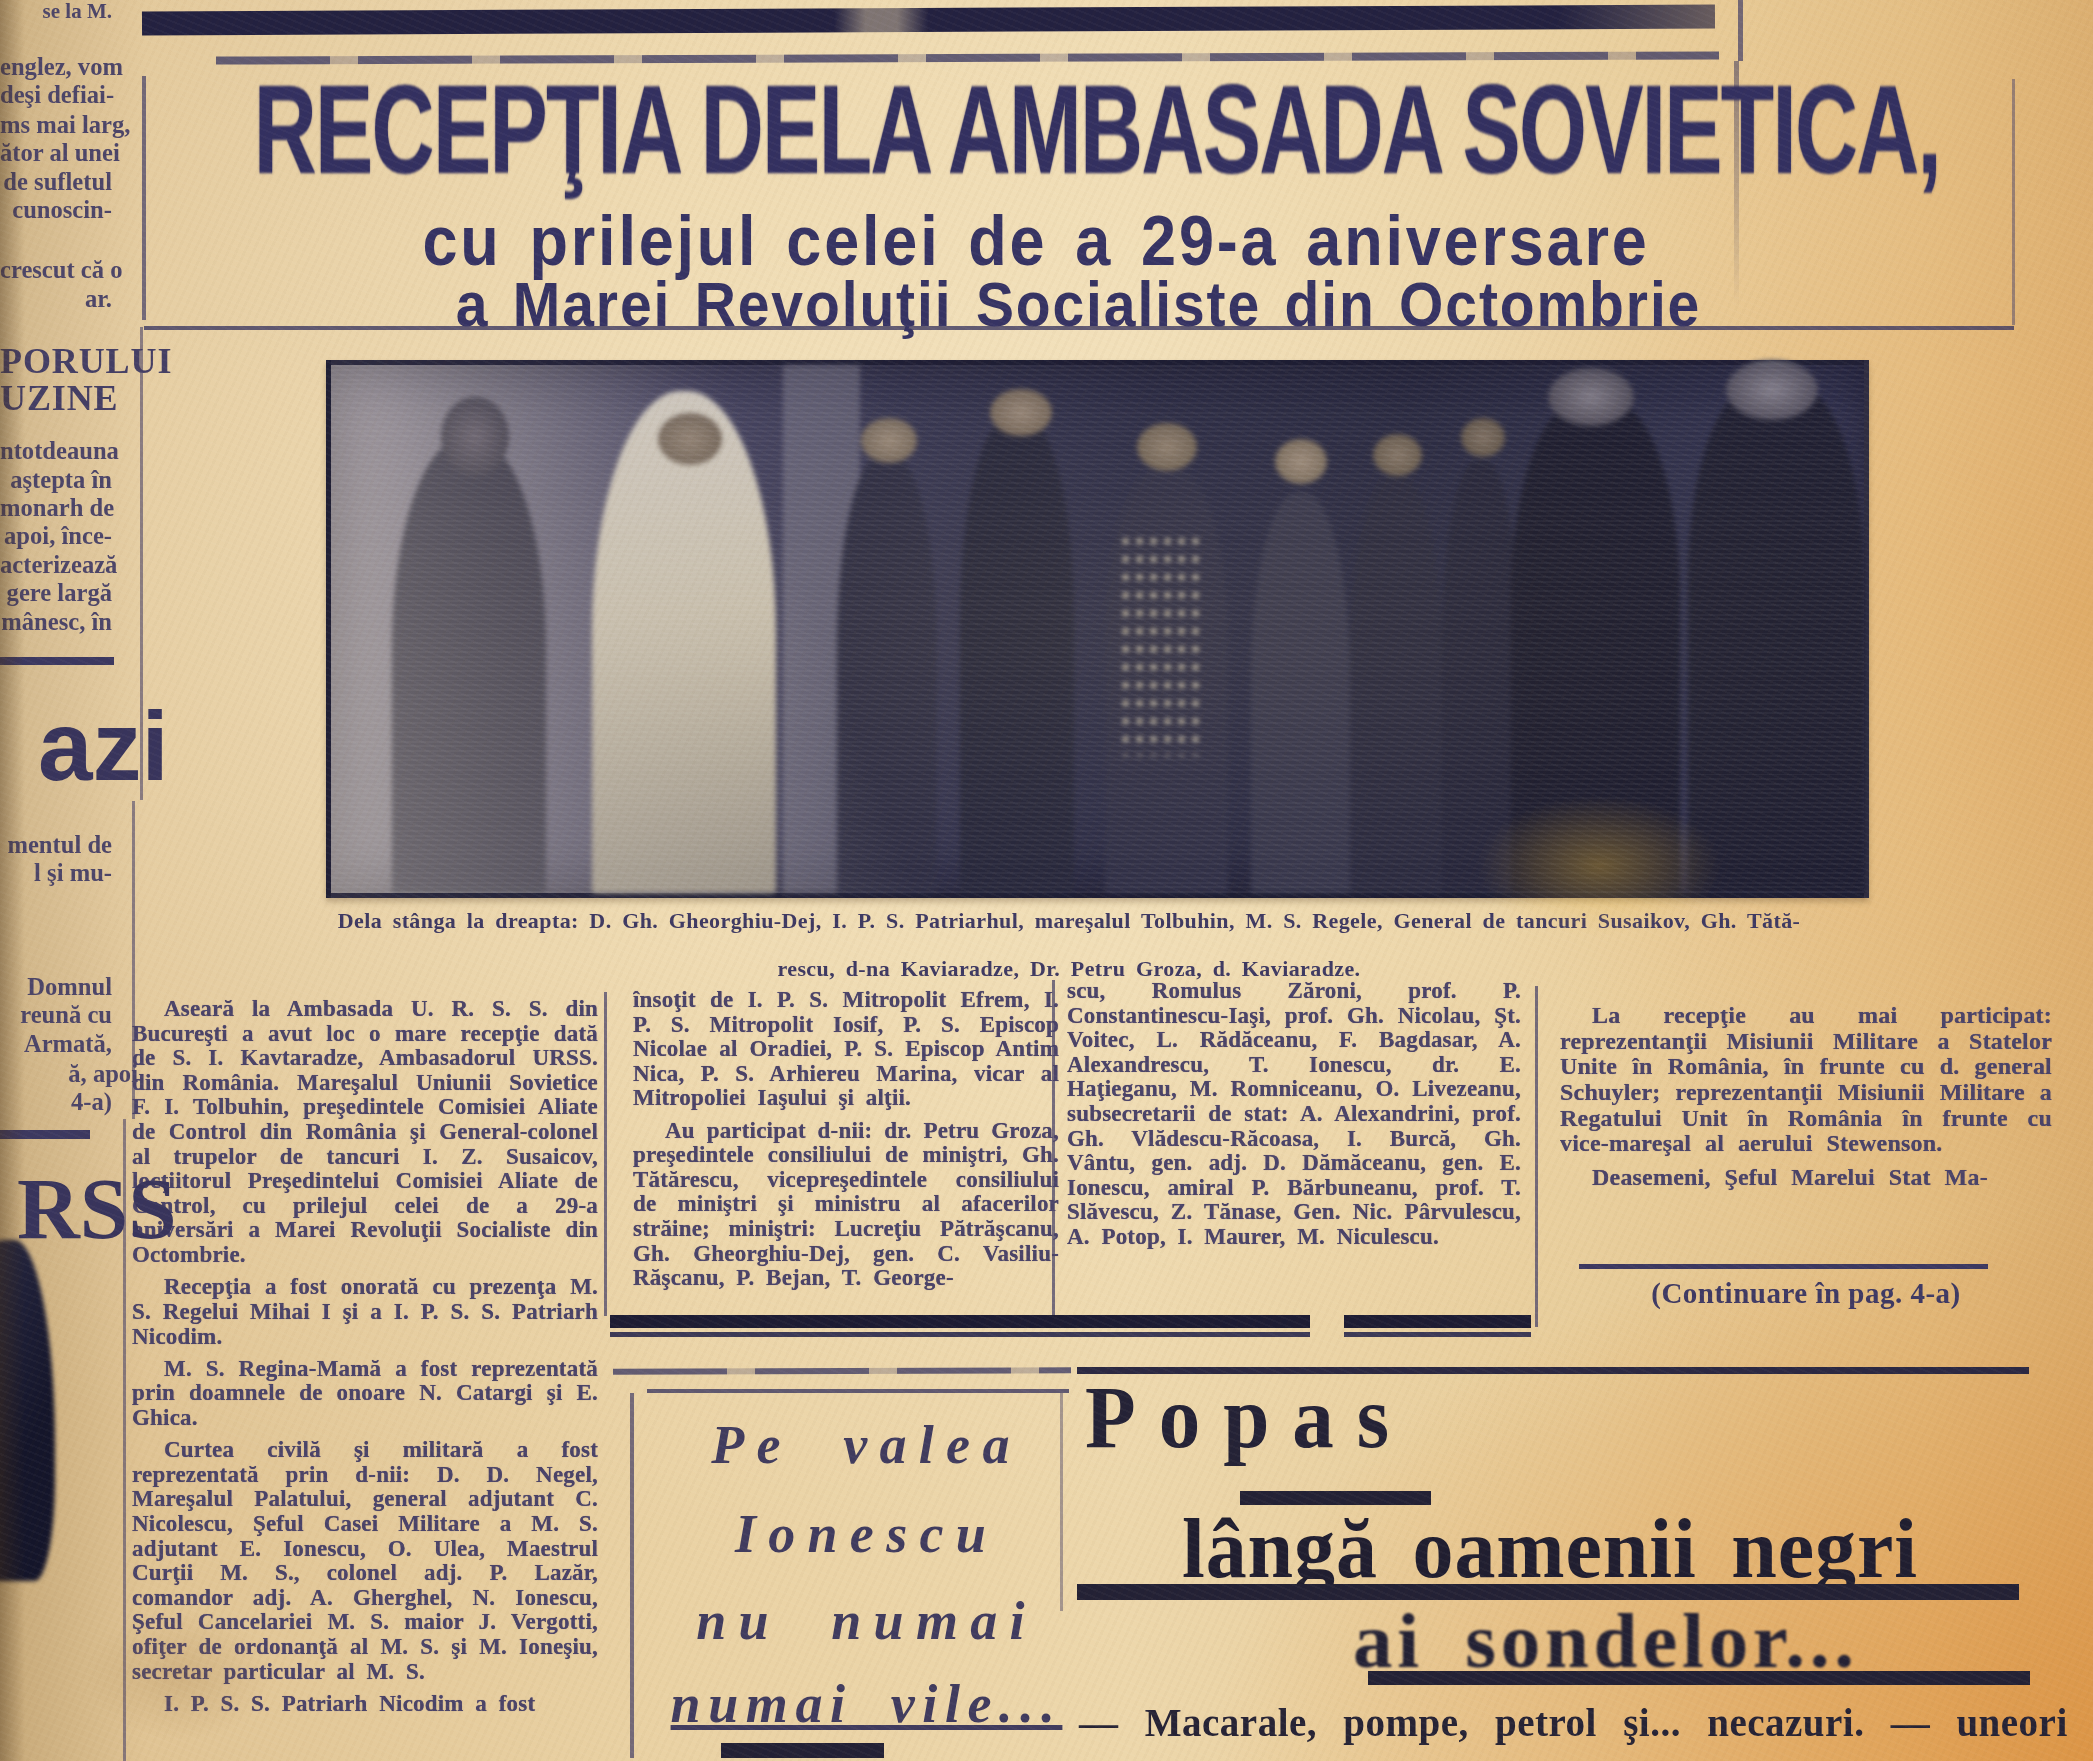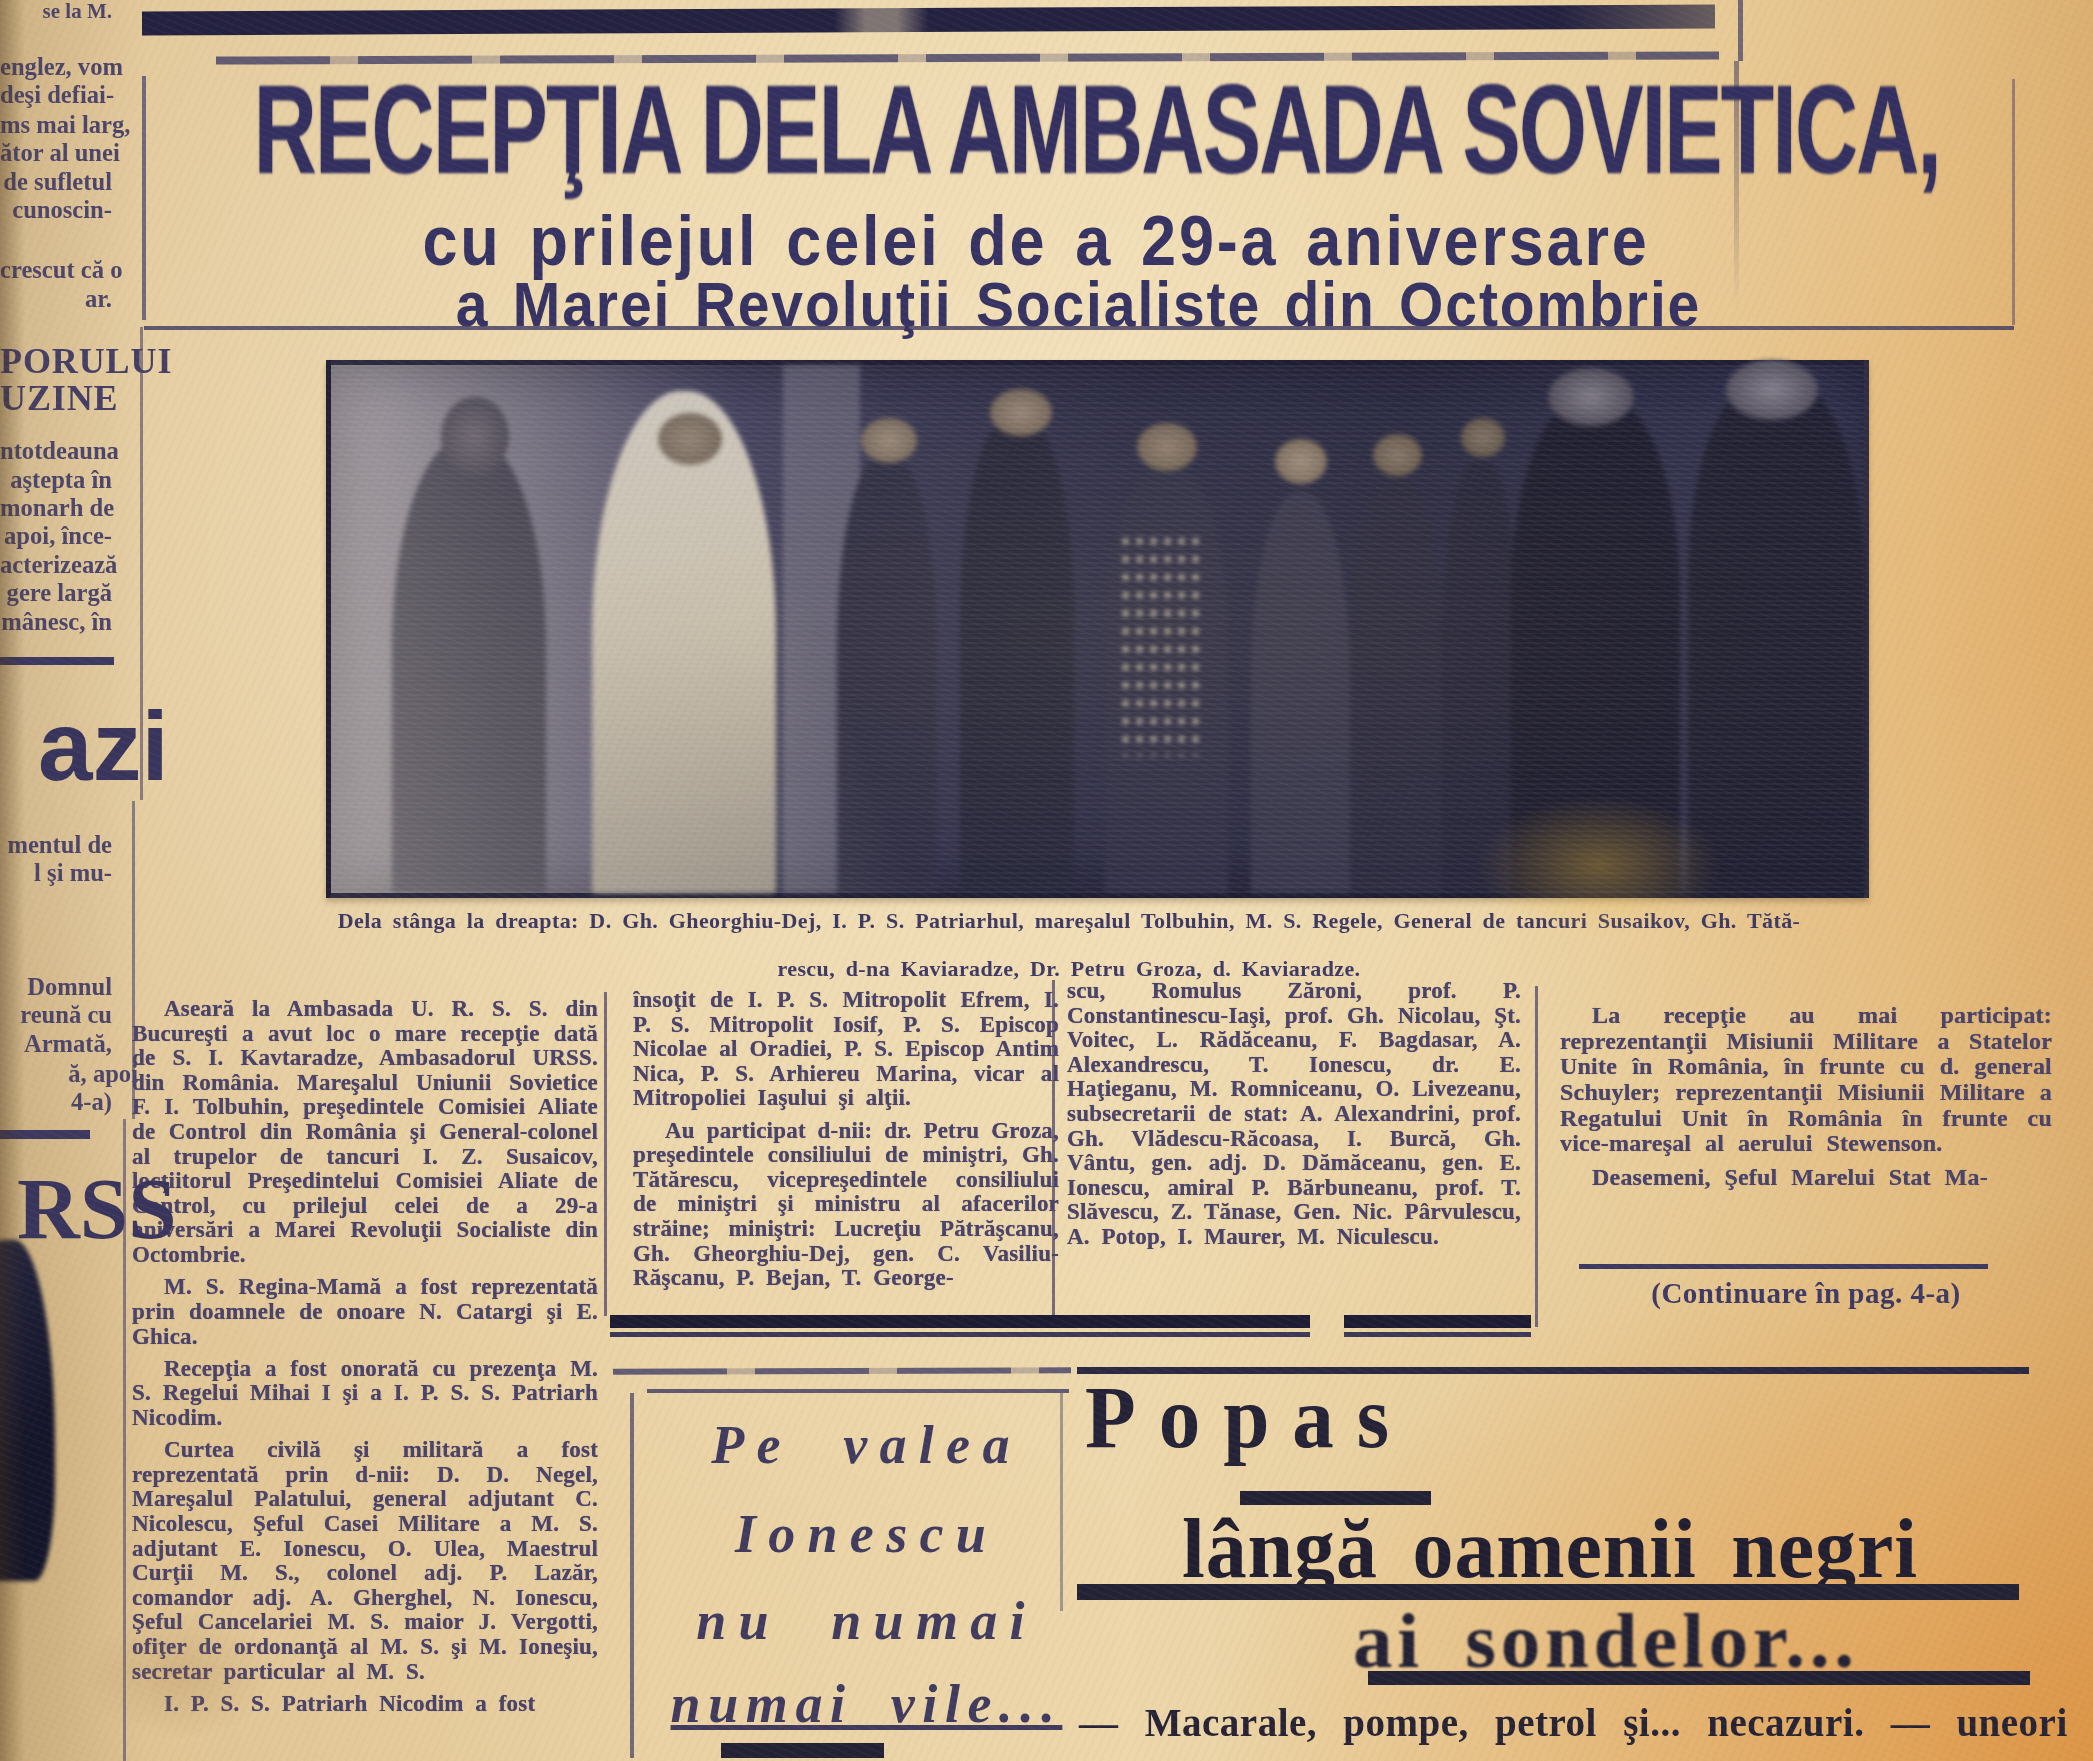--- a/index.html
+++ b/index.html
@@ -139,22 +139,22 @@
 
   <div class="caption" style="top:907px;">Dela stânga la dreapta: D. Gh. Gheorghiu-Dej, I. P. S. Patriarhul, mareşalul Tolbuhin, M. S. Regele, General de tancuri Susaikov, Gh. Tătă-</div>
   <div class="caption" style="top:955px;">rescu, d-na Kaviaradze, Dr. Petru Groza, d. Kaviaradze.</div>
 
   <div class="vrule" style="left:604px;top:992px;width:2.8px;height:324px;"></div>
   <div class="vrule" style="left:1052px;top:980px;width:2.8px;height:337px;"></div>
   <div class="vrule" style="left:1535px;top:986px;width:2.8px;height:341px;"></div>
 
   <div class="col" style="left:132px;top:997px;width:466px;height:763px;">
     <p class="bp">Aseară la Ambasada U. R. S. S. din Bucureşti a avut loc o mare recepţie dată de S. I. Kavtaradze, Ambasadorul URSS. din România. Mareşalul Uniunii Sovietice F. I. Tolbuhin, preşedintele Comisiei Aliate de Control din România şi General-colonel al trupelor de tancuri I. Z. Susaicov, locţiitorul Preşedintelui Comisiei Aliate de Control, cu prilejul celei de a 29-a aniversări a Marei Revoluţii Socialiste din Octombrie.</p>
+    <p class="bp">Recepţia a fost onorată cu prezenţa M. S. Regelui Mihai I şi a I. P. S. S. Patriarh Nicodim.</p>
     <p class="bp">M. S. Regina-Mamă a fost reprezentată prin doamnele de onoare N. Catargi şi E. Ghica.</p>
-    <p class="bp">Recepţia a fost onorată cu prezenţa M. S. Regelui Mihai I şi a I. P. S. S. Patriarh Nicodim.</p>
     <p class="bp">Curtea civilă şi militară a fost reprezentată prin d-nii: D. D. Negel, Mareşalul Palatului, general adjutant C. Nicolescu, Şeful Casei Militare a M. S. adjutant E. Ionescu, O. Ulea, Maestrul Curţii M. S., colonel adj. P. Lazăr, comandor adj. A. Gherghel, N. Ionescu, Şeful Cancelariei M. S. maior J. Vergotti, ofiţer de ordonanţă al M. S. şi M. Ioneşiu, secretar particular al M. S.</p>
     <p class="bp">I. P. S. S. Patriarh Nicodim a fost</p>
   </div>
   <div class="col" style="left:617px;top:988px;width:426px;height:329px;margin-left:16px;">
     <p class="bp noind">însoţit de I. P. S. Mitropolit Efrem, I. P. S. Mitropolit Iosif, P. S. Episcop Nicolae al Oradiei, P. S. Episcop Antim Nica, P. S. Arhiereu Marina, vicar al Mitropoliei Iaşului şi alţii.</p>
     <p class="bp">Au participat d-nii: dr. Petru Groza, preşedintele consiliului de miniştri, Gh. Tătărescu, vicepreşedintele consiliului de miniştri şi ministru al afacerilor străine; miniştri: Lucreţiu Pătrăşcanu, Gh. Gheorghiu-Dej, gen. C. Vasiliu-Răşcanu, P. Bejan, T. George-</p>
   </div>
   <div class="col" style="left:1067px;top:979px;width:454px;height:341px;">
     <p class="bp noind">scu, Romulus Zăroni, prof. P. Constantinescu-Iaşi, prof. Gh. Nicolau, Şt. Voitec, L. Rădăceanu, F. Bagdasar, A. Alexandrescu, T. Ionescu, dr. E. Haţieganu, M. Romniceanu, O. Livezeanu, subsecretarii de stat: A. Alexandrini, prof. Gh. Vlădescu-Răcoasa, I. Burcă, Gh. Vântu, gen. adj. D. Dămăceanu, gen. E. Ionescu, amiral P. Bărbuneanu, prof. T. Slăvescu, Z. Tănase, Gen. Nic. Pârvulescu, A. Potop, I. Maurer, M. Niculescu.</p>
   </div>

